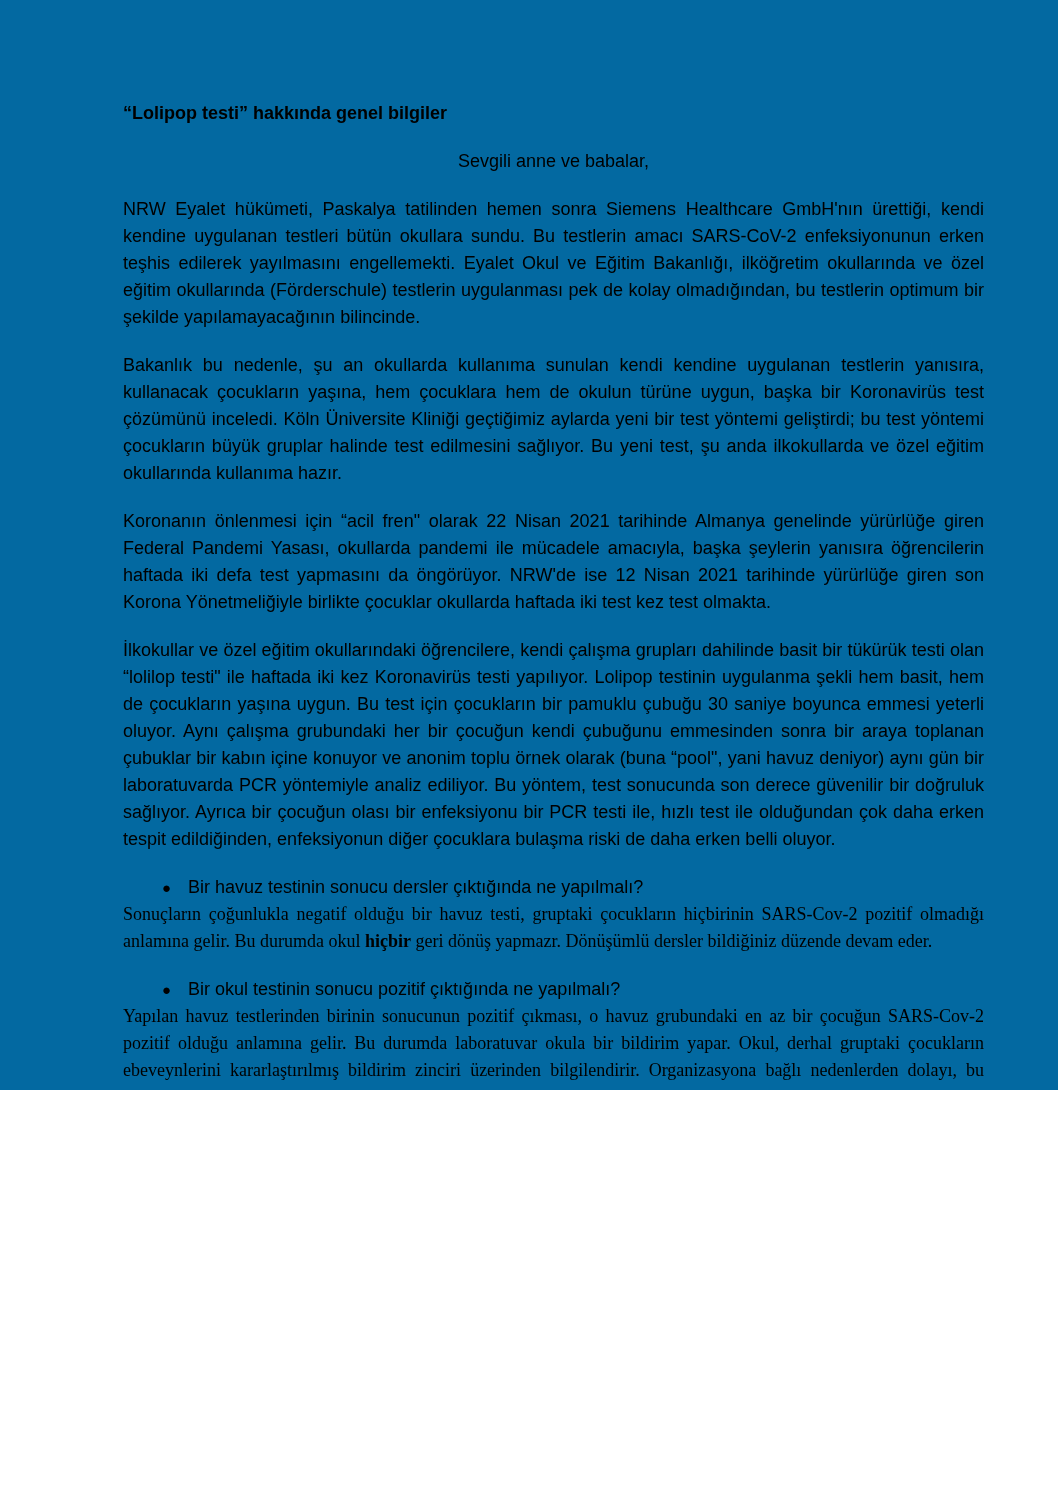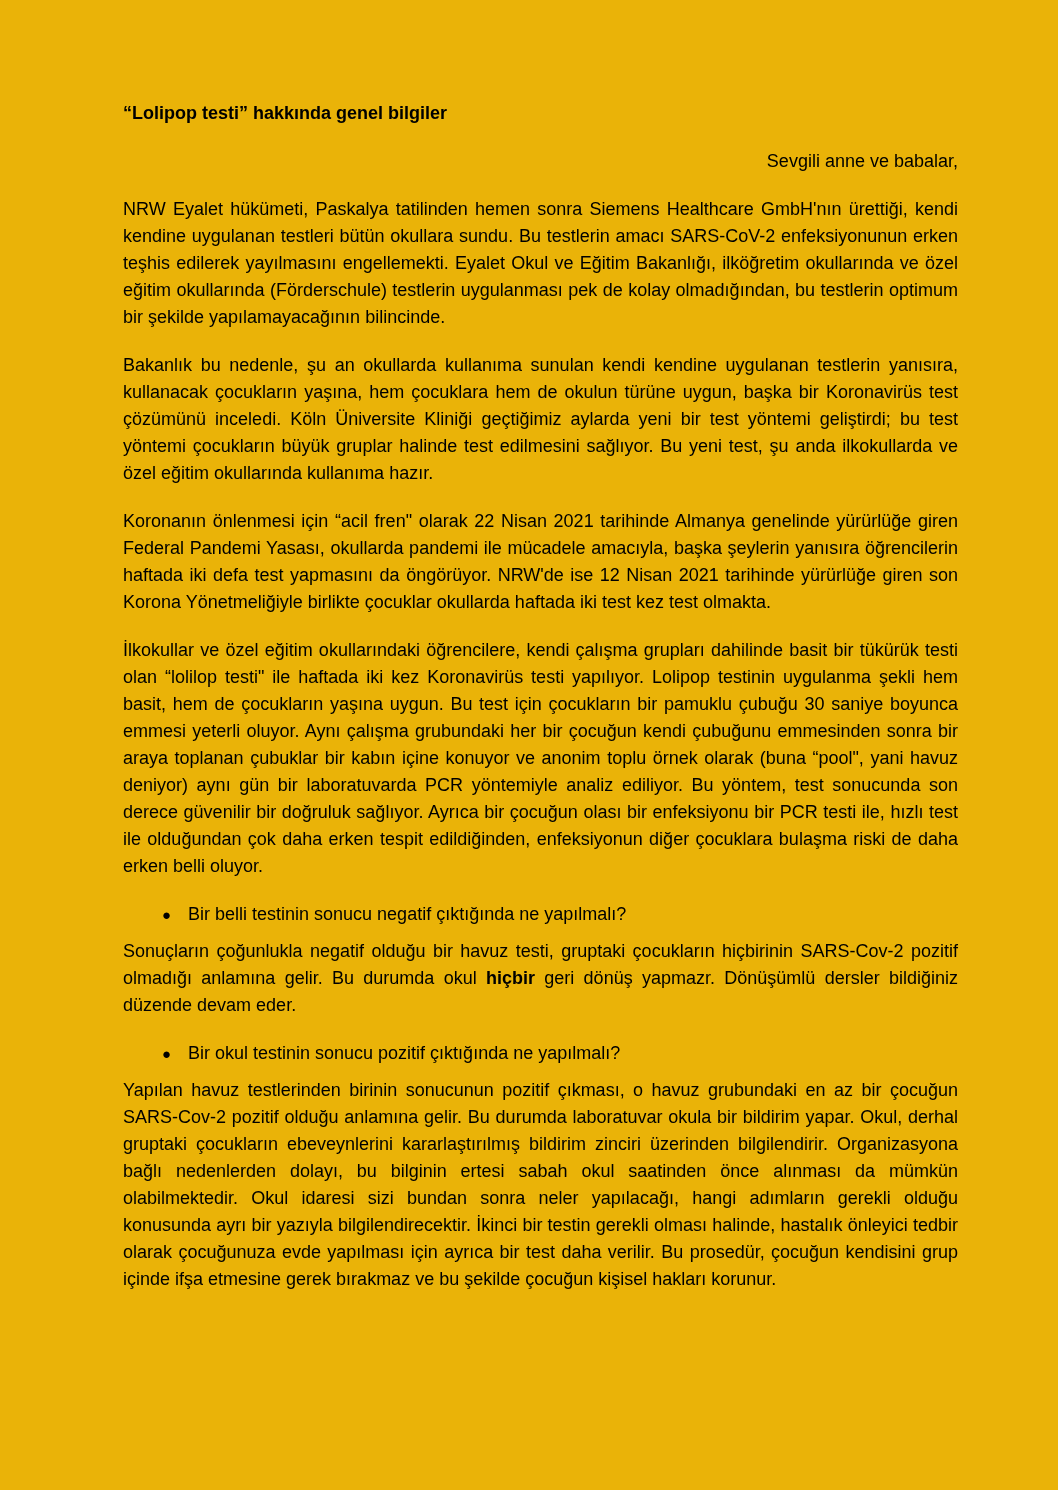--- a/index.html
+++ b/index.html
@@ -10,60 +10,61 @@
   body {
     width: 1058px;
     height: 1497px;
     font-family: "Liberation Sans", "DejaVu Sans", sans-serif;
     color: #000000;
     -webkit-font-smoothing: antialiased;
   }
   .page {
     box-sizing: border-box;
     width: 1058px;
-    height: 1490px;
-    padding: 100px 100px 40px 123px;
-    background: #eab308;
+    height: 1090px;
+    padding: 100px 74px 40px 123px;
+    background: #0369a1;
     overflow: hidden;
   }
   .doc-title {
     font-size: 18px;
     line-height: 27px;
     font-weight: bold;
     margin: 0 0 21px 0;
   }
   .para {
     font-size: 18px;
     line-height: 27px;
     text-align: justify;
     margin: 0 0 21px 0;
   }
   .para.no-justify {
-    text-align: right;
+    text-align: center;
   }
   .bullet-row {
     display: flex;
     align-items: flex-start;
     font-size: 18px;
     line-height: 27px;
     margin: 0;
   }
   .bullet-glyph {
     display: inline-block;
     margin-left: 39px;
     width: 26px;
     flex: 0 0 26px;
     font-size: 15px;
     line-height: 27px;
   }
   .bullet-heading {
     flex: 1 1 auto;
   }
   .bullet-body {
-    margin-top: 10px;
+    margin-top: 0;
+    font-family: Liberation Serif, serif;
   }
   strong { font-weight: bold; }
 </style>
 </head>
 <body>
 
 <div class="page">
 
   <p class="doc-title">“Lolipop testi” hakkında genel bilgiler</p>
 
@@ -72,21 +73,21 @@
   <p class="para">NRW Eyalet hükümeti, Paskalya tatilinden hemen sonra Siemens Healthcare GmbH'nın ürettiği, kendi kendine uygulanan testleri bütün okullara sundu. Bu testlerin amacı SARS-CoV-2 enfeksiyonunun erken teşhis edilerek yayılmasını engellemekti. Eyalet Okul ve Eğitim Bakanlığı, ilköğretim okullarında ve özel eğitim okullarında (Förderschule) testlerin uygulanması pek de kolay olmadığından, bu testlerin optimum bir şekilde yapılamayacağının bilincinde.</p>
 
   <p class="para">Bakanlık bu nedenle, şu an okullarda kullanıma sunulan kendi kendine uygulanan testlerin yanısıra, kullanacak çocukların yaşına, hem çocuklara hem de okulun türüne uygun, başka bir Koronavirüs test çözümünü inceledi. Köln Üniversite Kliniği geçtiğimiz aylarda yeni bir test yöntemi geliştirdi; bu test yöntemi çocukların büyük gruplar halinde test edilmesini sağlıyor. Bu yeni test, şu anda ilkokullarda ve özel eğitim okullarında kullanıma hazır.</p>
 
   <p class="para">Koronanın önlenmesi için “acil fren" olarak 22 Nisan 2021 tarihinde Almanya genelinde yürürlüğe giren Federal Pandemi Yasası, okullarda pandemi ile mücadele amacıyla, başka şeylerin yanısıra öğrencilerin haftada iki defa test yapmasını da öngörüyor. NRW'de ise 12 Nisan 2021 tarihinde yürürlüğe giren son Korona Yönetmeliğiyle birlikte çocuklar okullarda haftada iki test kez test olmakta.</p>
 
   <p class="para">İlkokullar ve özel eğitim okullarındaki öğrencilere, kendi çalışma grupları dahilinde basit bir tükürük testi olan “lolilop testi" ile haftada iki kez Koronavirüs testi yapılıyor. Lolipop testinin uygulanma şekli hem basit, hem de çocukların yaşına uygun. Bu test için çocukların bir pamuklu çubuğu 30 saniye boyunca emmesi yeterli oluyor. Aynı çalışma grubundaki her bir çocuğun kendi çubuğunu emmesinden sonra bir araya toplanan çubuklar bir kabın içine konuyor ve anonim toplu örnek olarak (buna “pool", yani havuz deniyor) aynı gün bir laboratuvarda PCR yöntemiyle analiz ediliyor. Bu yöntem, test sonucunda son derece güvenilir bir doğruluk sağlıyor. Ayrıca bir çocuğun olası bir enfeksiyonu bir PCR testi ile, hızlı test ile olduğundan çok daha erken tespit edildiğinden, enfeksiyonun diğer çocuklara bulaşma riski de daha erken belli oluyor.</p>
 
   <div class="bullet-row">
     <span class="bullet-glyph">●</span>
-    <span class="bullet-heading">Bir belli testinin sonucu negatif çıktığında ne yapılmalı?</span>
+    <span class="bullet-heading">Bir havuz testinin sonucu dersler çıktığında ne yapılmalı?</span>
   </div>
   <p class="para bullet-body"><span>Sonuçların çoğunlukla negatif olduğu bir havuz testi, gruptaki çocukların hiçbirinin SARS-Cov-2 pozitif olmadığı anlamına gelir. Bu durumda okul </span><strong>hiçbir</strong><span> geri dönüş yapmazr. Dönüşümlü dersler bildiğiniz düzende devam eder.</span></p>
 
   <div class="bullet-row">
     <span class="bullet-glyph">●</span>
     <span class="bullet-heading">Bir okul testinin sonucu pozitif çıktığında ne yapılmalı?</span>
   </div>
   <p class="para bullet-body">Yapılan havuz testlerinden birinin sonucunun pozitif çıkması, o havuz grubundaki en az bir çocuğun SARS-Cov-2 pozitif olduğu anlamına gelir. Bu durumda laboratuvar okula bir bildirim yapar. Okul, derhal gruptaki çocukların ebeveynlerini kararlaştırılmış bildirim zinciri üzerinden bilgilendirir. Organizasyona bağlı nedenlerden dolayı, bu bilginin ertesi sabah okul saatinden önce alınması da mümkün olabilmektedir. Okul idaresi sizi bundan sonra neler yapılacağı, hangi adımların gerekli olduğu konusunda ayrı bir yazıyla bilgilendirecektir. İkinci bir testin gerekli olması halinde, hastalık önleyici tedbir olarak çocuğunuza evde yapılması için ayrıca bir test daha verilir. Bu prosedür, çocuğun kendisini grup içinde ifşa etmesine gerek bırakmaz ve bu şekilde çocuğun kişisel hakları korunur.</p>
 
 </div>

